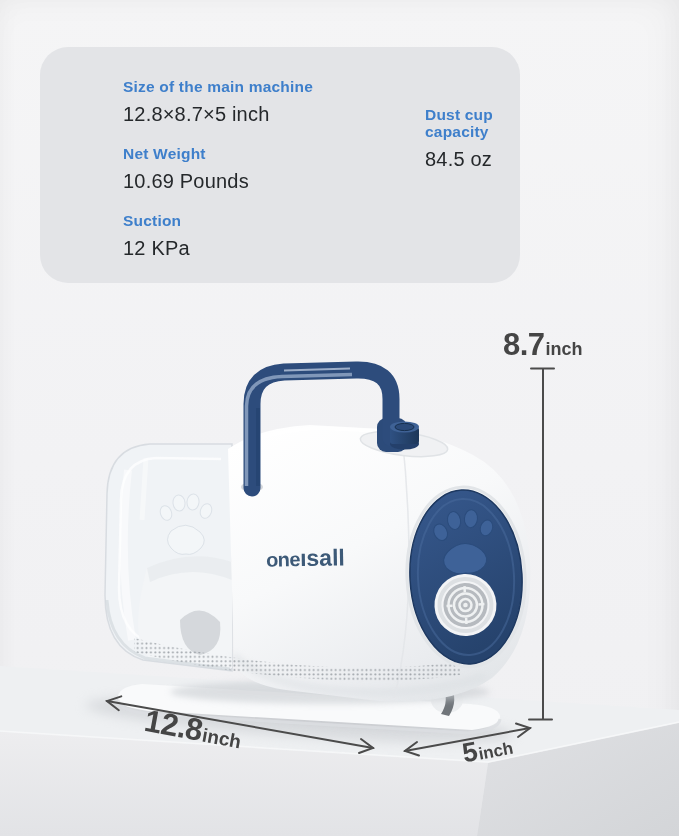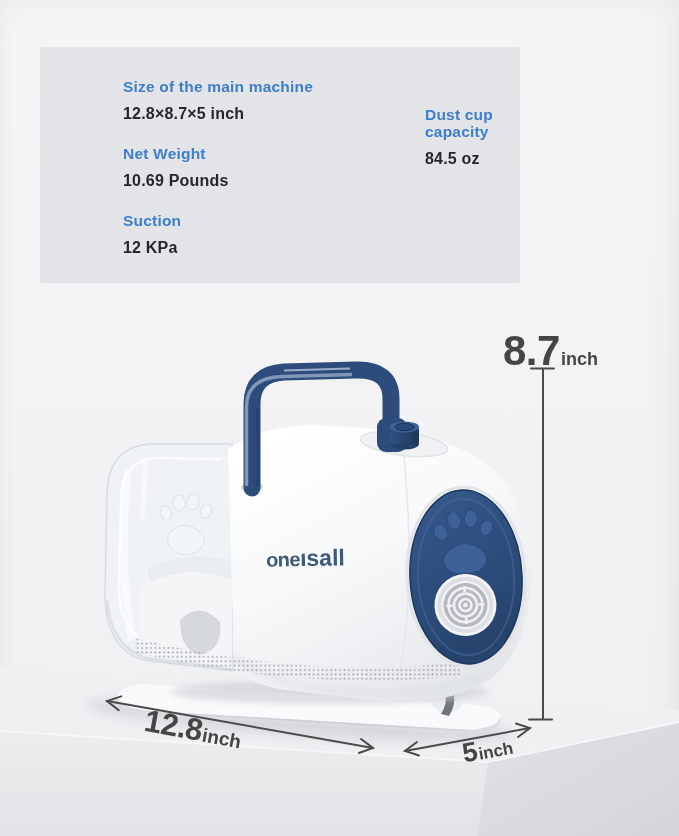--- a/index.html
+++ b/index.html
@@ -5,51 +5,51 @@
   html,body{margin:0;padding:0;background:#e8e8ea;}
   .page{
     position:relative;width:679px;height:836px;overflow:hidden;
     background:linear-gradient(180deg,#f5f5f6 0%,#f2f2f4 55%,#f0f0f2 100%);
     font-family:"Liberation Sans", sans-serif;
     box-shadow:inset -10px 0 34px rgba(0,0,0,0.035), inset 0 -6px 24px rgba(0,0,0,0.03);
   }
   
   .spec-card{
     position:absolute;left:40px;top:47px;width:480px;height:236px;
-    border-radius:2px;background:#e3e4e7;
+    border-radius:28px;background:#e3e4e7;
   }
   .spec-col{position:absolute;top:31px;}
   .spec-col.c1{left:83px;}
   .spec-col.c2{left:385px;margin-top:28px;}
   .spec-item{margin-bottom:18px;}
   .spec-label{
     font-size:15.5px;font-weight:700;letter-spacing:.2px;line-height:17px;
     color:#3e7fcb;margin-bottom:6px;
   }
   .spec-value{
-    font-size:16px;font-weight:700;line-height:26px;color:#25282b;letter-spacing:.2px;
+    font-size:20px;font-weight:400;line-height:26px;color:#25282b;letter-spacing:.2px;
   }
   
   .scene-svg{position:absolute;left:0;top:280px;width:679px;height:556px;display:block;}
   
   .brand{
     position:absolute;left:266px;top:545px;color:#3d5a78;white-space:nowrap;
     display:flex;align-items:baseline;transform:rotate(-1deg);
   }
   .brand .b1{font-size:20px;font-weight:700;letter-spacing:-.5px;}
   .brand .b2{font-size:23px;font-weight:700;letter-spacing:0px;}
   
   .dim{
     position:absolute;display:flex;align-items:baseline;white-space:nowrap;
     color:#454545;transform-origin:0 0;
   }
   .dim .num{font-weight:700;letter-spacing:-.5px;}
   .dim .unit{font-weight:700;}
   .dim-h{left:503px;top:327px;}
-  .dim-h .num{font-size:42px;}
+  .dim-h .num{font-size:31px;}
   .dim-h .unit{font-size:18px;margin-left:1px;}
   .dim-l{left:148px;top:703px;transform:rotate(10.4deg);}
   .dim-l .num{font-size:31px;}
   .dim-l .unit{font-size:19px;margin-left:1px;}
   .dim-d{left:460px;top:739px;transform:rotate(-10.5deg);}
   .dim-d .num{font-size:27px;}
   .dim-d .unit{font-size:17px;margin-left:1px;}
 </style>
 </head>
 <body>

